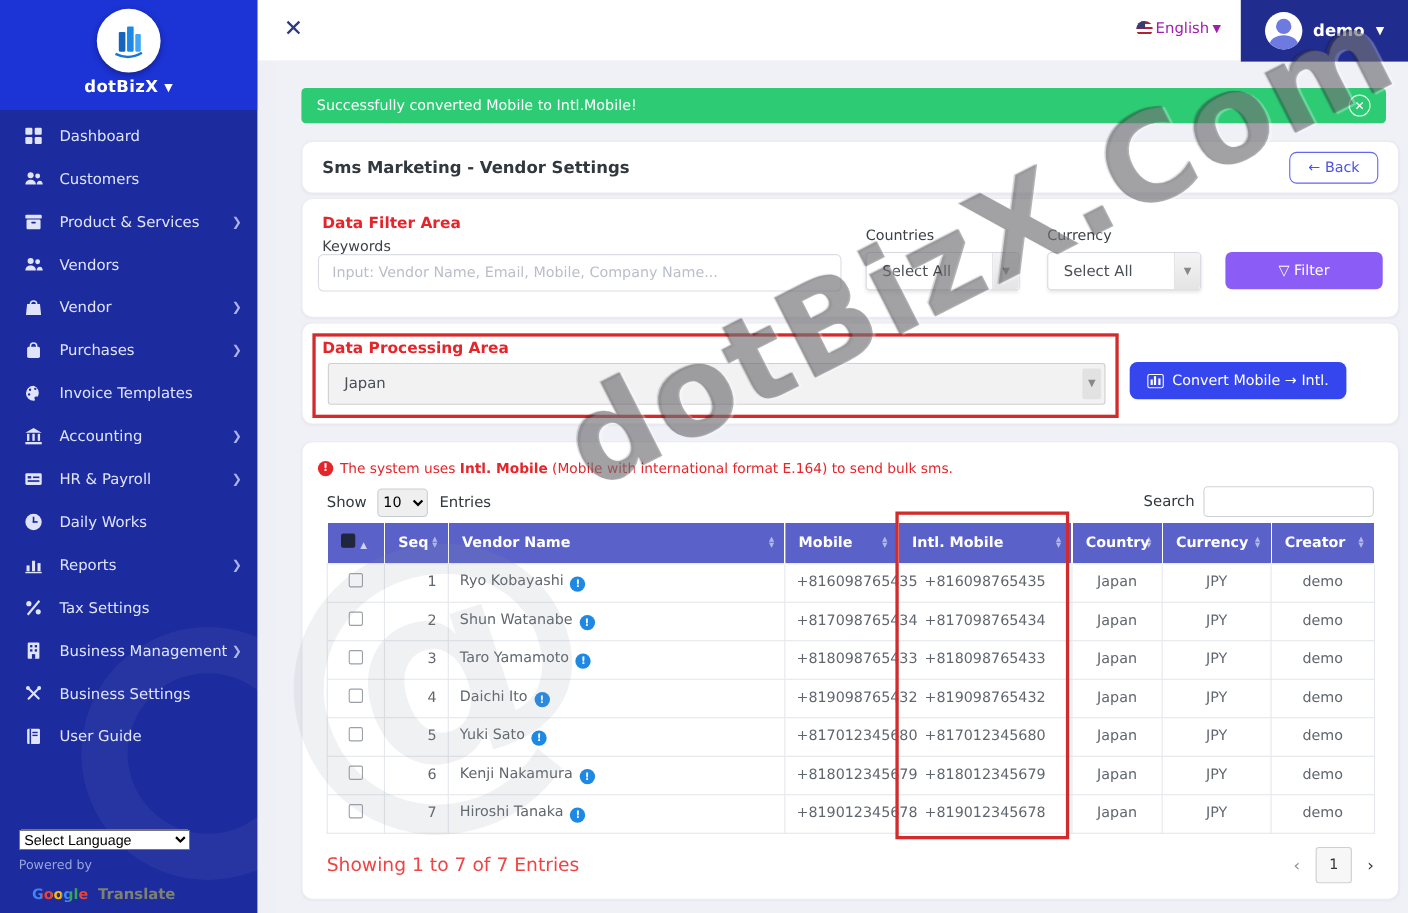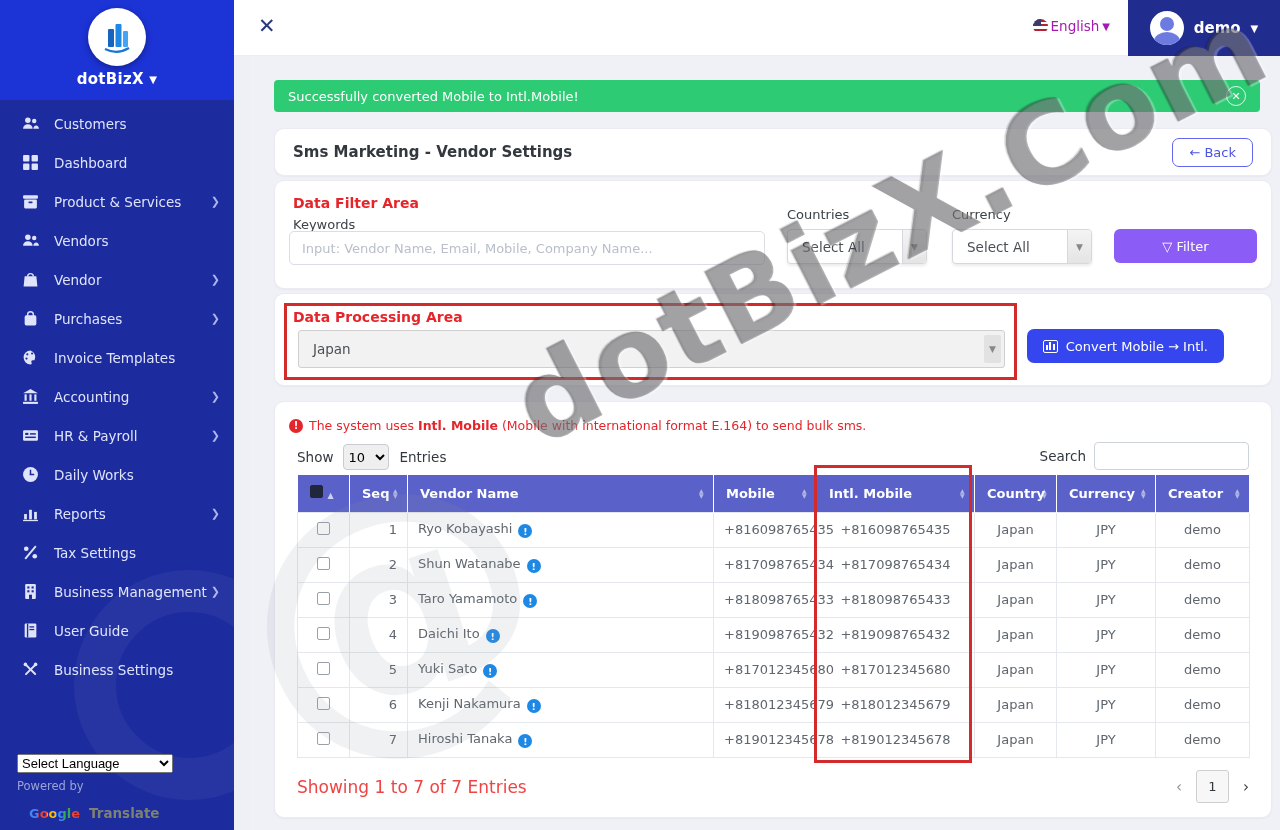--- a/index.html
+++ b/index.html
@@ -150,38 +150,38 @@
           <path d="M8 32 q12 6 24 -1" stroke="#1976d2" stroke-width="2.2" fill="none"></path>
         </svg>
       </div>
       <div class="brand"><span>dotBizX</span> <span class="chev">▼</span></div>
     </div>
 
     <nav class="nav">
       <div class="nav-item">
         <span class="ic">
             <svg viewBox="0 0 16 16" fill="#dfe4fb">
+              <rect x="1" y="1" width="6" height="6" rx="1"></rect>
+              <rect x="9" y="1" width="6" height="6" rx="1"></rect>
+              <rect x="1" y="9" width="6" height="6" rx="1"></rect>
+              <rect x="9" y="9" width="6" height="6" rx="1"></rect>
+            </svg>
+          </span>
+        <span>Dashboard</span>
+      </div>
+      <div class="nav-item">
+        <span class="ic">
+            <svg viewBox="0 0 16 16" fill="#dfe4fb">
               <circle cx="5.5" cy="5" r="2.6"></circle>
               <circle cx="11.5" cy="5.6" r="2.1"></circle>
               <path d="M1 13c0-2.6 2-4.2 4.5-4.2S10 10.4 10 13z"></path>
               <path d="M10.6 13c.1-1.9 1.2-3.2 2.8-3.2 1.4 0 2.4 1.2 2.6 3.2z"></path>
             </svg>
           </span>
         <span>Customers</span>
-      </div>
-      <div class="nav-item">
-        <span class="ic">
-            <svg viewBox="0 0 16 16" fill="#dfe4fb">
-              <rect x="1" y="1" width="6" height="6" rx="1"></rect>
-              <rect x="9" y="1" width="6" height="6" rx="1"></rect>
-              <rect x="1" y="9" width="6" height="6" rx="1"></rect>
-              <rect x="9" y="9" width="6" height="6" rx="1"></rect>
-            </svg>
-          </span>
-        <span>Dashboard</span>
       </div>
       <div class="nav-item">
         <span class="ic">
             <svg viewBox="0 0 16 16" fill="#dfe4fb">
               <rect x="1" y="2" width="14" height="3.4" rx="1"></rect>
               <rect x="2" y="6.2" width="12" height="8.3" rx="1"></rect>
               <rect x="6" y="8" width="4" height="1.6" rx=".8" fill="#1c2b9d"></rect>
             </svg>
           </span>
         <span>Product &amp; Services</span>
@@ -296,38 +296,38 @@
               <rect x="9" y="6.8" width="2" height="2" fill="#1c2b9d"></rect>
               <rect x="6.6" y="11" width="2.8" height="4" fill="#1c2b9d"></rect>
             </svg>
           </span>
         <span>Business Management</span>
         <span class="arrow">❯</span>
       </div>
       <div class="nav-item">
         <span class="ic">
             <svg viewBox="0 0 16 16" fill="#dfe4fb">
+              <rect x="7.2" y="1" width="1.8" height="14" rx=".9" transform="rotate(45 8 8)"></rect>
+              <rect x="7.2" y="1" width="1.8" height="14" rx=".9" transform="rotate(-45 8 8)"></rect>
+              <circle cx="3.2" cy="3.2" r="1.7"></circle>
+              <circle cx="12.8" cy="3.2" r="1.7"></circle>
+            </svg>
+          </span>
+        <span>Business Settings</span>
+      </div>
+      <div class="nav-item">
+        <span class="ic">
+            <svg viewBox="0 0 16 16" fill="#dfe4fb">
               <rect x="2.5" y="1.5" width="11" height="13" rx="1.2"></rect>
               <rect x="4.6" y="1.5" width="1.3" height="13" fill="#1c2b9d"></rect>
               <rect x="7" y="4" width="4.5" height="1.2" fill="#1c2b9d"></rect>
               <rect x="7" y="6.5" width="4.5" height="1.2" fill="#1c2b9d"></rect>
             </svg>
           </span>
         <span>User Guide</span>
-      </div>
-      <div class="nav-item">
-        <span class="ic">
-            <svg viewBox="0 0 16 16" fill="#dfe4fb">
-              <rect x="7.2" y="1" width="1.8" height="14" rx=".9" transform="rotate(45 8 8)"></rect>
-              <rect x="7.2" y="1" width="1.8" height="14" rx=".9" transform="rotate(-45 8 8)"></rect>
-              <circle cx="3.2" cy="3.2" r="1.7"></circle>
-              <circle cx="12.8" cy="3.2" r="1.7"></circle>
-            </svg>
-          </span>
-        <span>Business Settings</span>
       </div>
     </nav>
 
     <div class="sb-ghost"></div>
 
     <div class="lang-area">
       <select class="lang-select">
         <option>Select Language</option>
       </select>
       <div class="powered">Powered by</div>

